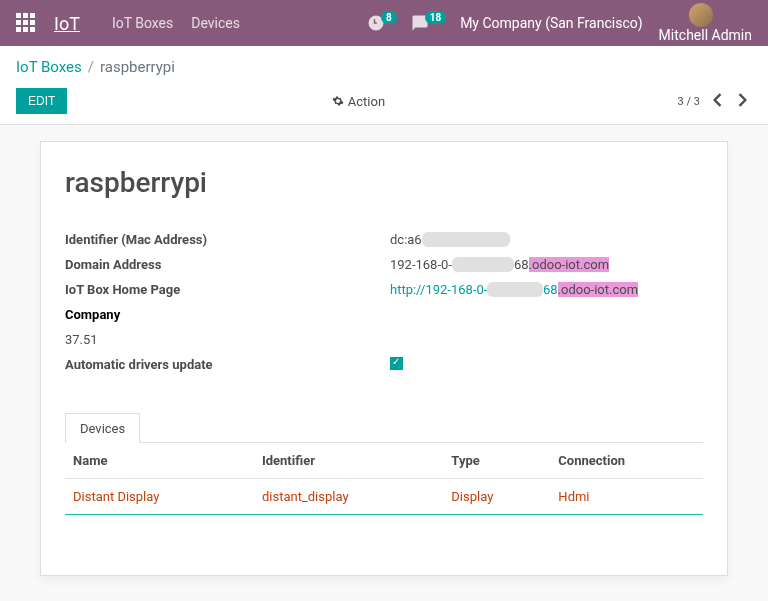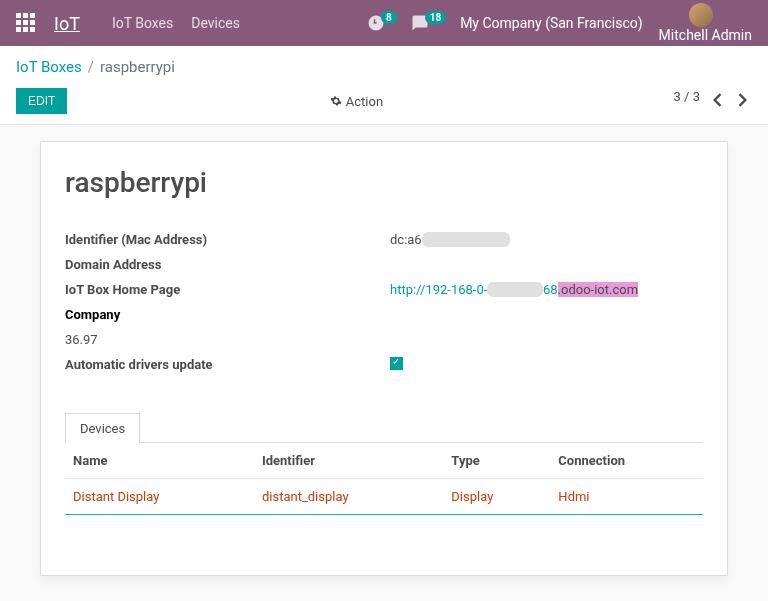--- a/index.html
+++ b/index.html
@@ -22,21 +22,21 @@
   
   .control-panel { background: #fff; border-bottom: 1px solid #e0e0e0; padding: 12px 16px 0 16px; }
   .breadcrumb { display: flex; align-items: center; margin-bottom: 12px; font-size: 15px; }
   .breadcrumb a { color: #00a09d; text-decoration: none; cursor: pointer; }
   .breadcrumb .sep { color: #999; margin: 0 6px; }
   .breadcrumb .current { color: #6c757d; }
   .cp-row { display: flex; align-items: center; padding-bottom: 10px; }
   .btn-edit { background: #00a09d; color: #fff; border: none; padding: 6px 12px; font-size: 12px; font-weight: 500; cursor: pointer; text-transform: uppercase; }
   .action-dropdown { margin-left: auto; margin-right: auto; display: flex; align-items: center; cursor: pointer; color: #4c4c4c; font-size: 13px; }
   .action-dropdown svg { width: 12px; height: 12px; fill: #4c4c4c; margin-right: 4px; }
-  .pager { display: flex; align-items: flex-start; gap: 8px; font-size: 13px; color: #4c4c4c; margin-left: 28px; }
+  .pager { display: flex; align-items: center; gap: 8px; font-size: 11px; color: #4c4c4c; margin-left: 28px; }
   .pager .nav-btn { cursor: pointer; padding: 4px; color: #666; }
 
   
   .content-wrap { padding: 16px 40px; }
   .sheet { background: #fff; border: 1px solid #ddd; box-shadow: 0 4px 10px rgba(0,0,0,0.06); padding: 24px 24px 60px 24px; max-width: 100%; }
   .sheet h1 { font-size: 28px; font-weight: 500; color: #4c4c4c; margin-bottom: 28px; }
   
   .field-table { width: 100%; }
   .field-row { display: flex; padding: 5px 0; font-size: 13px; }
   .field-label { width: 325px; font-weight: 700; color: #4c4c4c; }
@@ -129,31 +129,32 @@
   <div class="sheet">
     <h1>raspberrypi</h1>
 
     <div class="field-table">
       <div class="field-row">
         <div class="field-label">Identifier (Mac Address)</div>
         <div class="field-value"><span>dc:a6</span><span class="redacted">xxxxxxxxxxxxx</span></div>
       </div>
       <div class="field-row">
         <div class="field-label">Domain Address</div>
+        <div class="field-value"><span>192-168-0-</span><span class="redacted">xxxxxxxxx</span><span>68</span><span class="highlight-pink">.odoo-iot.com</span></div>
       </div>
       <div class="field-row">
         <div class="field-label">IoT Box Home Page</div>
         <div class="field-value"><a><span>http://192-168-0-</span><span class="redacted" style="color:#e0e0e0">xxxxxxxx</span><span>68</span><span class="highlight-pink" style="color:#4c4c4c">.odoo-iot.com</span></a></div>
       </div>
       <div class="field-row">
         <div class="field-label muted">Company</div>
         <div class="field-value"></div>
       </div>
       <div class="field-row">
-        <div class="field-value">36.97</div>
+        <div class="field-value">37.51</div>
       </div>
       <div class="field-row">
         <div class="field-label">Automatic drivers update</div>
         <div class="field-value"><span class="chk"></span></div>
       </div>
     </div>
 
     <div class="tabs-container">
       <div class="tabs-header">
         <div class="tab">Devices</div>

